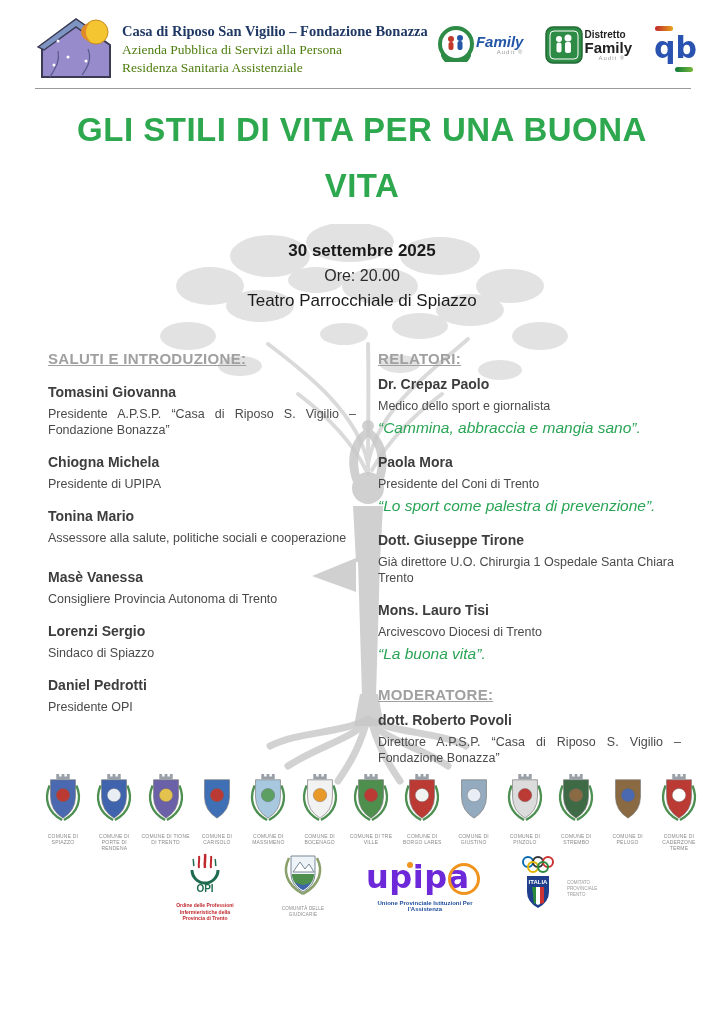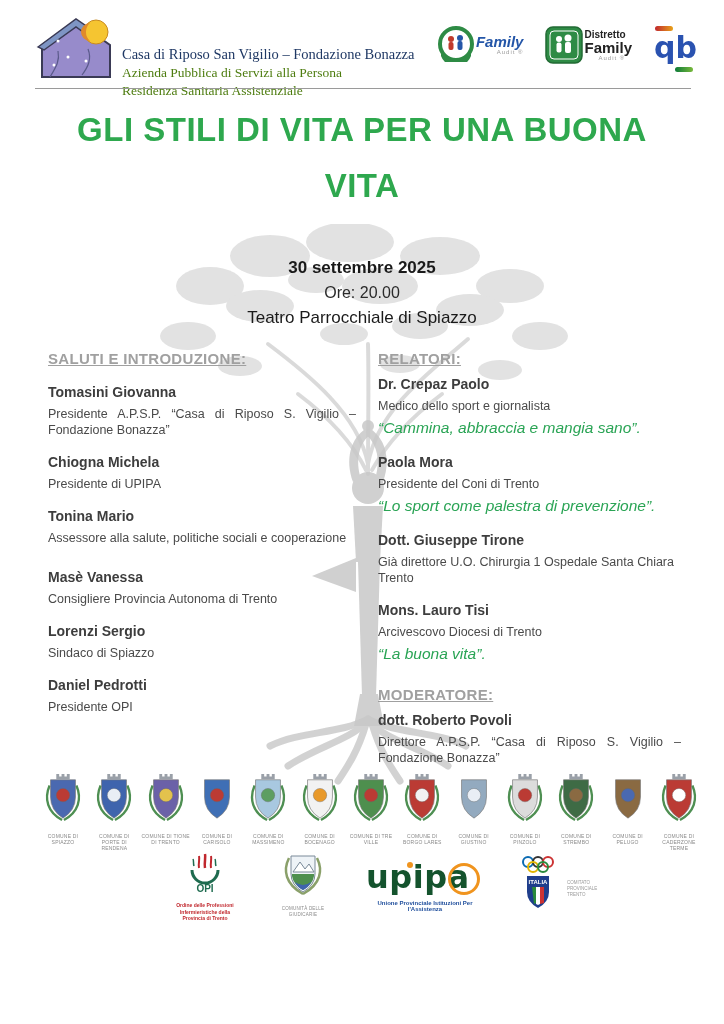--- a/index.html
+++ b/index.html
@@ -5,21 +5,21 @@
   html,body{margin:0;padding:0;background:#e9e9e9;}
   .page{position:relative;width:724px;height:1024px;background:#ffffff;margin:0 auto;
         font-family:"Liberation Sans",sans-serif;overflow:hidden;}
 
   
   .watermark{position:absolute;left:148px;top:224px;width:444px;height:562px;pointer-events:none;}
 
   
   .header-logo{position:absolute;left:36px;top:17px;width:80px;height:64px;}
   .org-text{position:absolute;left:122px;top:22px;font-family:"Liberation Serif",serif;}
-  .org-line1{font-weight:normal;font-size:14.5px;color:#1f3864;line-height:19px;margin-top:23px;}
+  .org-line1{font-weight:bold;font-size:14.5px;color:#1f3864;line-height:19px;}
   .org-line2,.org-line3{font-size:13.5px;color:#4d7c0f;line-height:18px;}
   .header-logos{position:absolute;right:26px;top:26px;display:flex;align-items:flex-start;gap:22px;}
   .fa-logo{display:flex;align-items:center;}
   .fa-text{margin-left:2px;}
   .fa-label{color:#2456a8;font-weight:bold;font-size:15px;font-style:italic;line-height:15px;}
   .fa-sub{color:#9a9a9a;font-size:6px;text-align:right;letter-spacing:1px;}
   .df-logo{display:flex;align-items:center;gap:1px;}
   .df-line1{font-weight:bold;font-size:10px;color:#222;line-height:11px;}
   .df-line2{font-weight:bold;font-size:15px;color:#222;line-height:15px;}
   .df-sub{color:#9a9a9a;font-size:6px;letter-spacing:1px;margin-left:14px;}
@@ -30,21 +30,21 @@
            background:linear-gradient(90deg,#c0272d,#e8a21a);}
   .qb-bar-bottom{position:absolute;left:21px;top:41px;width:18px;height:5px;border-radius:3px;
            background:linear-gradient(90deg,#0c7a38,#79b93c);}
   .divider{position:absolute;left:35px;right:33px;top:88px;height:1px;background:#9a9a9a;}
 
   
   .title{position:absolute;left:0;right:0;top:102px;text-align:center;color:#2ea84e;
          font-weight:bold;font-size:33px;line-height:56px;letter-spacing:.5px;}
 
   
-  .event{position:absolute;left:0;right:0;top:256px;text-align:center;color:#1a1a1a;}
+  .event{position:absolute;left:0;right:0;top:239px;text-align:center;color:#1a1a1a;}
   .event-date{font-weight:bold;font-size:17px;line-height:24px;}
   .event-time{font-size:16px;line-height:25px;color:#2b2b2b;}
   .event-venue{font-weight:normal;font-size:17px;line-height:26px;}
 
   
   .col-left{position:absolute;left:48px;top:350px;width:308px;}
   .col-right{position:absolute;left:378px;top:350px;width:303px;}
   .section-heading{font-weight:bold;font-size:15px;color:#a0a0a0;text-decoration:underline;
                    letter-spacing:.3px;margin-bottom:14px;}
   .entry{margin-bottom:13px;}
@@ -59,21 +59,21 @@
                     justify-content:space-between;}
   .crest{width:50px;text-align:center;}
   .crest-label{font-size:5px;color:#8a8a8a;line-height:6px;margin-top:5px;letter-spacing:.2px;}
 
   
   .partners{position:absolute;left:170px;top:852px;display:flex;align-items:flex-start;gap:28px;}
   .partner{text-align:center;}
   .opi-caption{font-size:5px;color:#c0272d;font-weight:bold;line-height:6.5px;width:70px;margin-top:2px;}
   .giud-caption{font-size:4.5px;color:#8a8a8a;line-height:6px;width:70px;margin-top:4px;letter-spacing:.2px;}
   .upipa-block{position:relative;width:118px;margin-top:8px;}
-  .upipa-text{color:#14532d;font-weight:bold;font-size:32px;line-height:34px;letter-spacing:.5px;
+  .upipa-text{color:#6d28d9;font-weight:bold;font-size:32px;line-height:34px;letter-spacing:.5px;
               font-family:"DejaVu Sans",sans-serif;}
   .upipa-dot{position:absolute;left:41px;top:2px;width:6px;height:6px;border-radius:50%;background:#f0941e;}
   .upipa-ring{position:absolute;left:82px;top:3px;width:26px;height:26px;border:3px solid #f0941e;
               border-radius:50%;}
   .upipa-caption{font-size:6px;color:#1f4e9c;font-weight:bold;margin-top:6px;width:118px;text-align:center;}
   .coni-block{display:flex;align-items:flex-end;gap:3px;margin-top:2px;}
   .coni-caption{font-size:4.5px;color:#9a9a9a;line-height:6px;width:40px;text-align:left;margin-bottom:14px;}
 </style>
 </head>
 <body>

